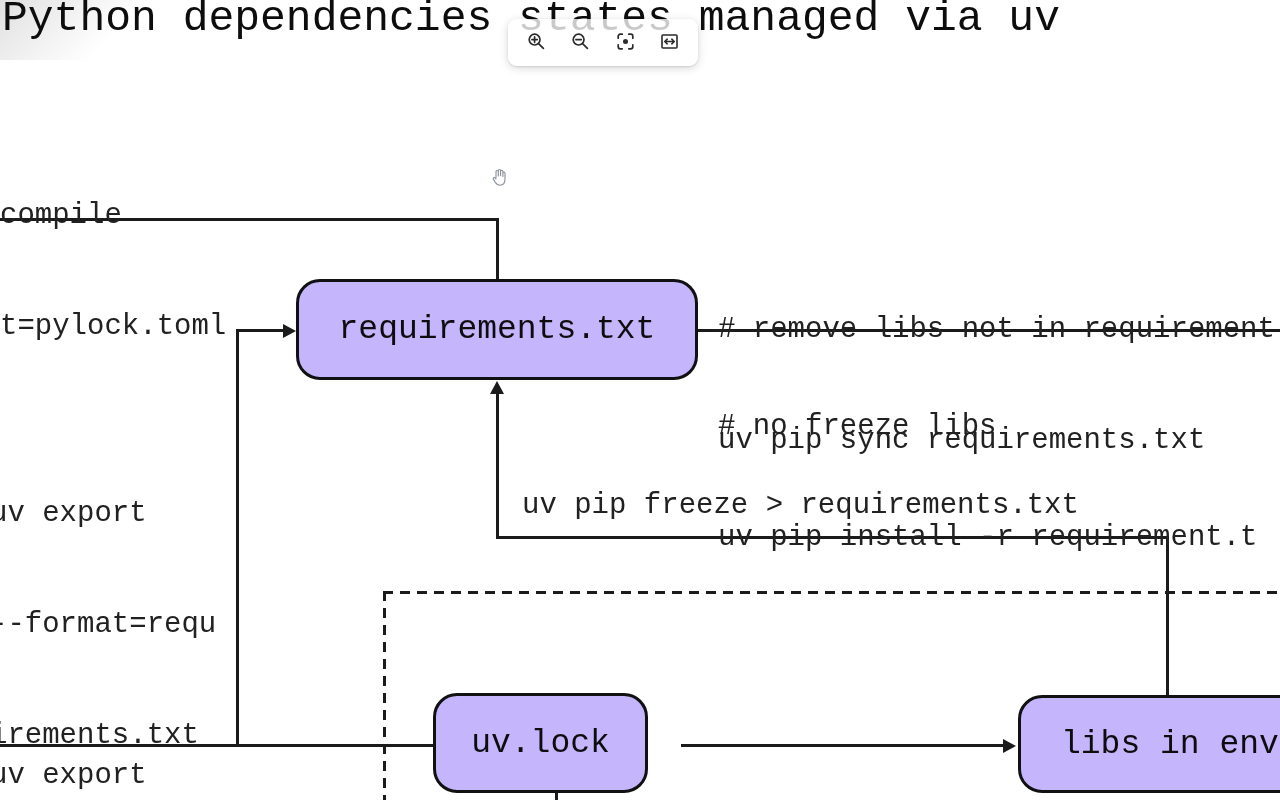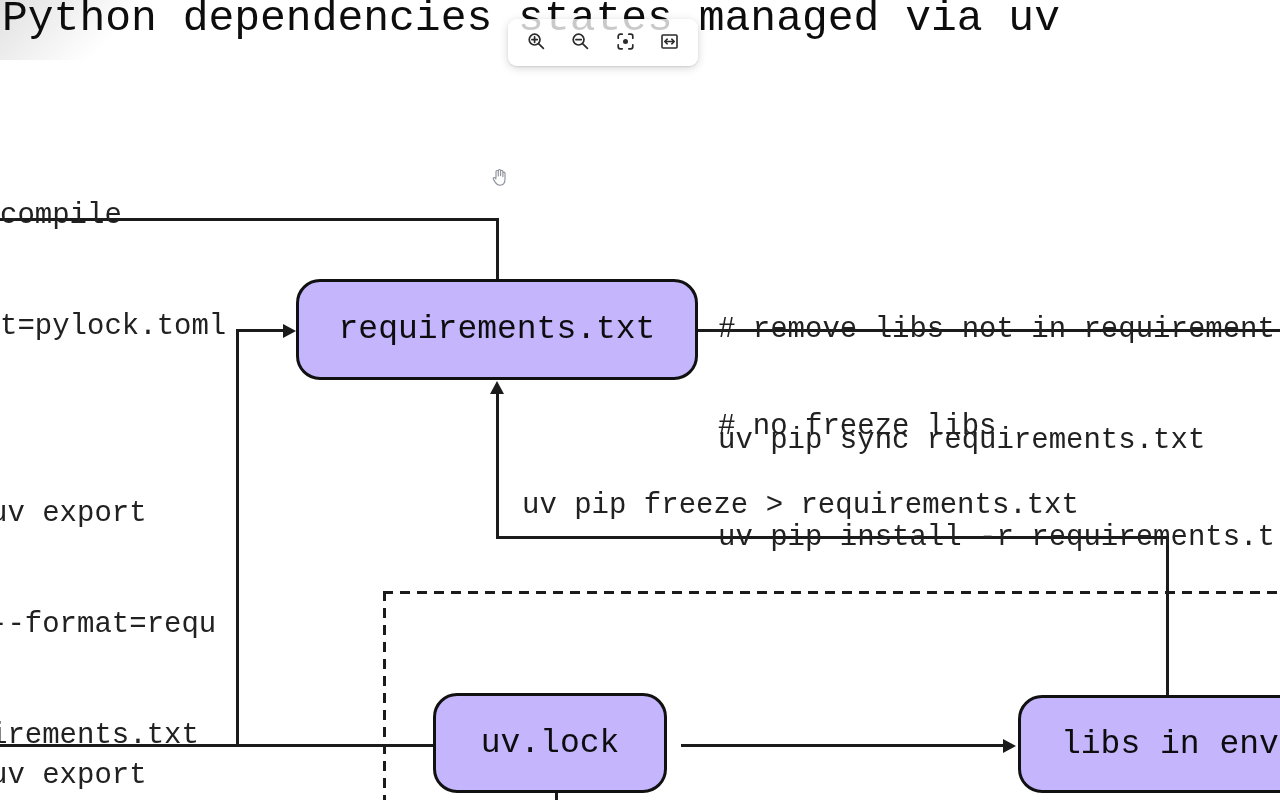--- a/index.html
+++ b/index.html
@@ -85,40 +85,40 @@
   <div class="arrow-right" style="left:1003px;top:738.5px;"></div>
 
   <div class="vline" style="left:555px;top:791px;height:9px;"></div>
 
   <div class="hdash" style="left:383px;top:591px;width:897px;"></div>
   <div class="vdash" style="left:383px;top:591px;height:209px;"></div>
 
   <div class="node" style="left:296px;top:279px;width:402px;height:101px;">
     <span>requirements.txt</span>
   </div>
-  <div class="node" style="left:433px;top:693px;width:234px;height:100px;">
+  <div class="node" style="left:433px;top:693px;width:215px;height:100px;">
     <span>uv.lock</span>
   </div>
   <div class="node align-left" style="left:1018px;top:695px;width:350px;height:98px;">
     <span>libs in env</span>
   </div>
 
   <div class="elabel" style="left:0;top:123px;">
     <div>compile</div>
     <div>t=pylock.toml</div>
   </div>
 
   <div class="elabel" style="left:718px;top:237px;">
     <div># remove libs not in requirement</div>
     <div>uv pip sync requirements.txt</div>
   </div>
 
   <div class="elabel" style="left:718px;top:334px;">
     <div># no freeze libs</div>
-    <div>uv pip install -r requirements.t</div>
+    <div>uv pip install -r requirement.t</div>
   </div>
 
   <div class="elabel" style="left:-10px;top:421px;">
     <div>uv export</div>
     <div>--format=requ</div>
     <div>irements.txt</div>
   </div>
 
   <div class="elabel" style="left:522px;top:487px;">uv pip freeze &gt; requirements.txt</div>
 

